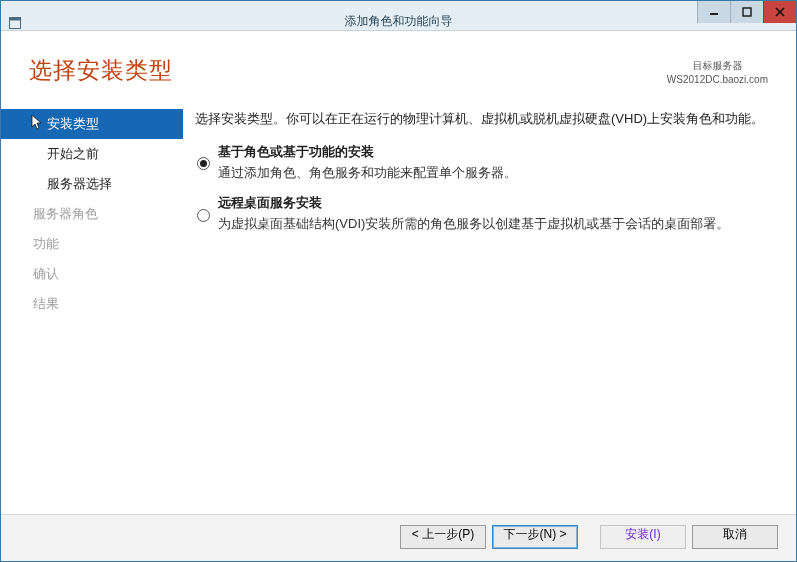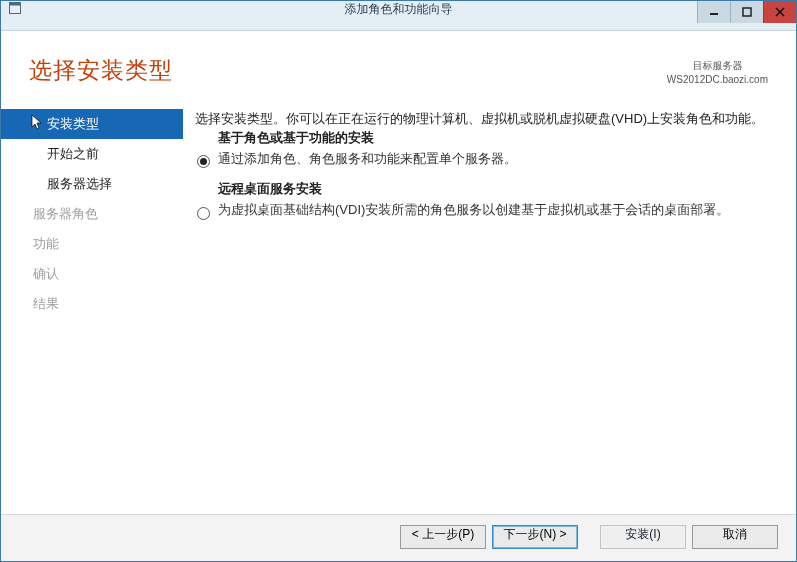--- a/index.html
+++ b/index.html
@@ -10,21 +10,21 @@
     width: 797px;
     height: 562px;
     overflow: hidden;
     border: 1px solid #3a7aa8;
   }
   .titlebar {
     height: 30px;
     background: #e5eef4;
     border-bottom: 1px solid #c8d4dc;
     display: flex;
-    align-items: flex-start;
+    align-items: flex-end;
     position: relative;
   }
   .titlebar .app-icon {
     width: 28px;
     display: flex;
     align-items: center;
     justify-content: center;
     color: #4a6a80;
   }
   .titlebar .title {
@@ -108,24 +108,24 @@
     left:30px;
     top:5px;
     color:#fff;
   }
   .main-panel {
     flex: 1;
     padding: 0 30px 0 12px;
     color: #222;
     font-size: 13px;
   }
-  .intro { line-height: 1.5; }
+  .intro { margin-bottom: 14px; line-height: 1.5; }
   .option {
     display: flex;
-    align-items: flex-end;
+    align-items: center;
     margin-bottom: 12px;
   }
   .radio {
     width: 13px; height: 13px;
     border: 1px solid #555;
     border-radius: 50%;
     margin: 3px 8px 0 2px;
     position: relative;
     flex-shrink: 0;
     background:#fff;
@@ -156,21 +156,21 @@
     border: 1px solid #9a9a9a;
     background: #eaeaea;
     font-size: 12px;
     display: flex;
     align-items: flex-start;
     justify-content: center;
     padding: 0 10px;
     cursor: default;
   }
   .btn.highlight { border: 1px solid #3a8ac9; box-shadow: 0 0 0 1px #7cb6e2 inset; }
-  .btn.disabled { color: #0f172a; border-color:#c4c4c4; background:#efefef;}
+  .btn.disabled { color: #6d28d9; border-color:#c4c4c4; background:#efefef;}
   .btn + .btn.gap { margin-left: 16px; }
 </style>
 </head>
 <body>
 
 <div class="titlebar">
   <div class="app-icon">
     <svg width="14" height="14" viewBox="0 0 14 14">
         <rect x="1.5" y="1.5" width="11" height="11" fill="none" stroke="#4a6a80" stroke-width="1"></rect>
         <rect x="1.5" y="1.5" width="11" height="3" fill="#4a6a80"></rect>

